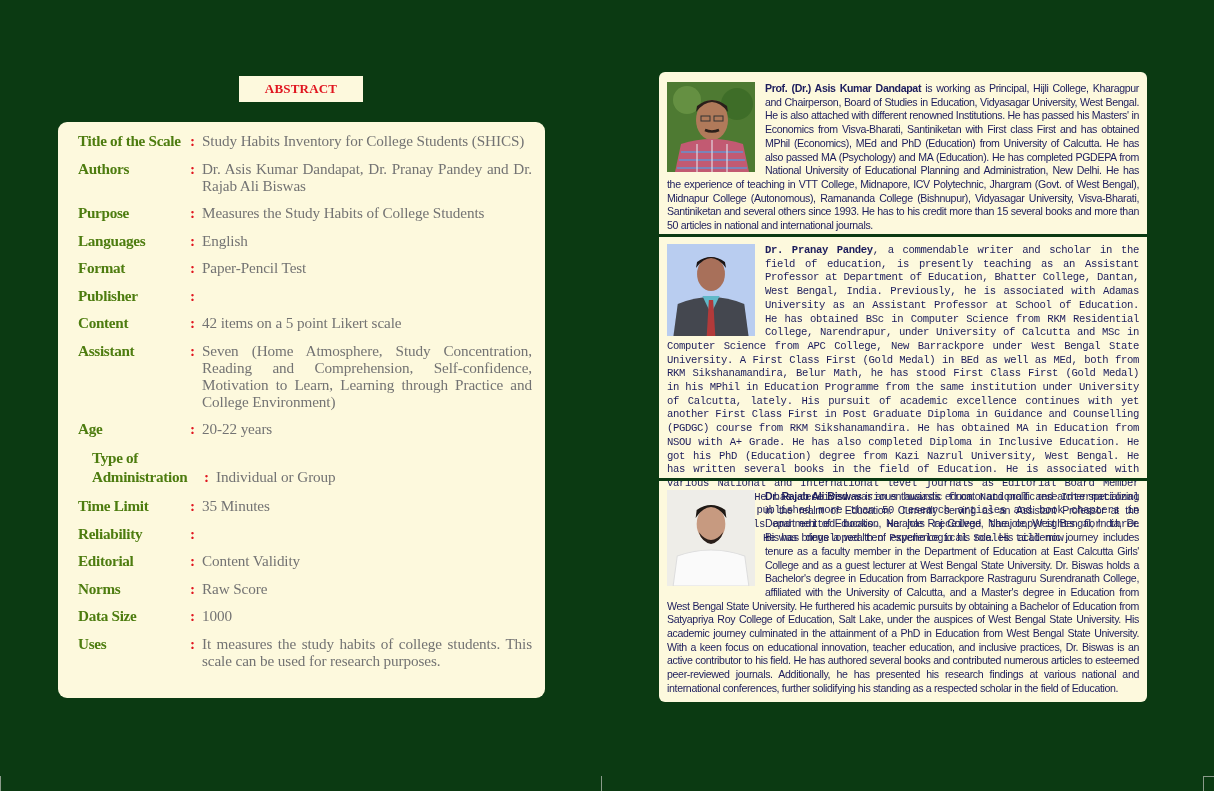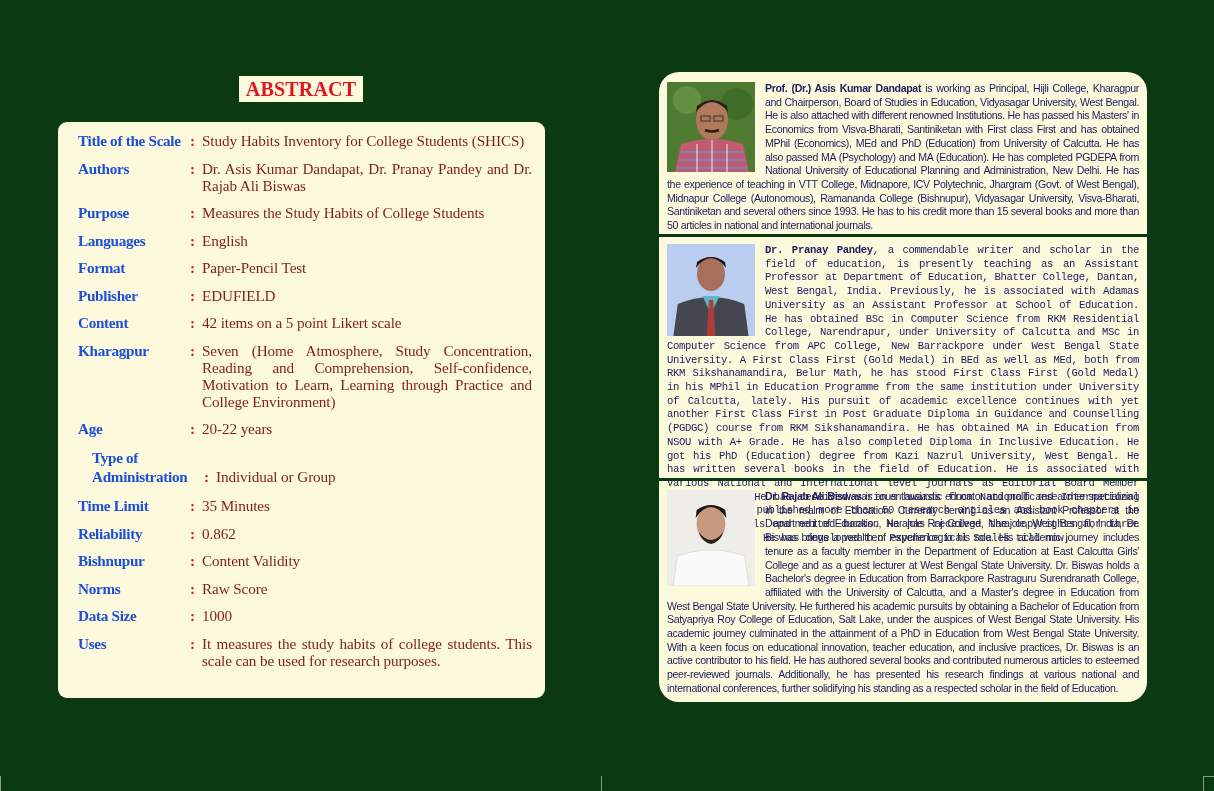--- a/index.html
+++ b/index.html
@@ -17,21 +17,21 @@
     .abstract-title {
       position: absolute;
       left: 239px;
       top: 76px;
       width: 124px;
       height: 26px;
       background: #fdf9dd;
       color: #e0151f;
       font-family: "Liberation Serif", serif;
       font-weight: bold;
-      font-size: 20px;
+      font-size: 13px;
       line-height: 26px;
       text-align: center;
       letter-spacing: 0.2px;
     }
     .abstract-card {
       position: absolute;
       left: 58px;
       top: 122px;
       width: 487px;
       height: 576px;
@@ -41,36 +41,36 @@
       padding: 10px 13px 0 20px;
     }
     .row {
       display: flex;
       align-items: flex-start;
       font-size: 15.2px;
       line-height: 17px;
       margin-bottom: 10.5px;
     }
     .row .label {
-      color: #1d4ed8;
+      color: #4d7c0f;
       font-weight: bold;
       width: 112px;
       flex: none;
       letter-spacing: -0.3px;
       white-space: nowrap;
     }
     .row .colon {
       color: #e0151f;
       font-weight: bold;
       width: 12px;
       flex: none;
       text-align: left;
     }
     .row .value {
-      color: #7f1d1d;
+      color: #737373;
       flex: 1;
       text-align: justify;
       letter-spacing: -0.1px;
       font-family: Liberation Serif, serif;
     }
     .row.two-line-label .label {
       line-height: 19.5px;
     }
     .row.two-line-label .colon,
     .row.two-line-label .value {
@@ -78,21 +78,21 @@
       line-height: 19.5px;
     }
 
     .bio-card {
       position: absolute;
       left: 659px;
       top: 72px;
       width: 488px;
       height: 630px;
       background: #fdf9dd;
-      border-radius: 20px;
+      border-radius: 6px;
       overflow: hidden;
     }
     .bio {
       position: absolute;
       left: 0;
       width: 488px;
       box-sizing: border-box;
       padding: 0 8px 0 8px;
       font-family: "Liberation Sans", sans-serif;
       font-size: 10.6px;
@@ -164,29 +164,28 @@
     <span class="value">English</span>
   </div>
   <div class="row">
     <span class="label">Format</span>
     <span class="colon">:</span>
     <span class="value">Paper-Pencil Test</span>
   </div>
   <div class="row">
     <span class="label">Publisher</span>
     <span class="colon">:</span>
-    <span class="value">EDUFIELD</span>
   </div>
   <div class="row">
     <span class="label">Content</span>
     <span class="colon">:</span>
     <span class="value">42 items on a 5 point Likert scale</span>
   </div>
   <div class="row">
-    <span class="label">Kharagpur</span>
+    <span class="label">Assistant</span>
     <span class="colon">:</span>
     <span class="value">Seven (Home Atmosphere, Study Concentration, Reading and Comprehension, Self-confidence, Motivation to Learn, Learning through Practice and College Environment)</span>
   </div>
   <div class="row">
     <span class="label">Age</span>
     <span class="colon">:</span>
     <span class="value">20-22  years</span>
   </div>
   <div class="row two-line-label" style="flex-wrap:wrap;margin-left:14px;">
     <span class="label" style="display:block;">
@@ -197,24 +196,23 @@
     <span class="value">Individual or  Group</span>
   </div>
   <div class="row">
     <span class="label">Time Limit</span>
     <span class="colon">:</span>
     <span class="value">35 Minutes</span>
   </div>
   <div class="row">
     <span class="label">Reliability</span>
     <span class="colon">:</span>
-    <span class="value">0.862</span>
-  </div>
-  <div class="row">
-    <span class="label">Bishnupur</span>
+  </div>
+  <div class="row">
+    <span class="label">Editorial</span>
     <span class="colon">:</span>
     <span class="value">Content Validity</span>
   </div>
   <div class="row">
     <span class="label">Norms</span>
     <span class="colon">:</span>
     <span class="value">Raw Score</span>
   </div>
   <div class="row">
     <span class="label">Data Size</span>

